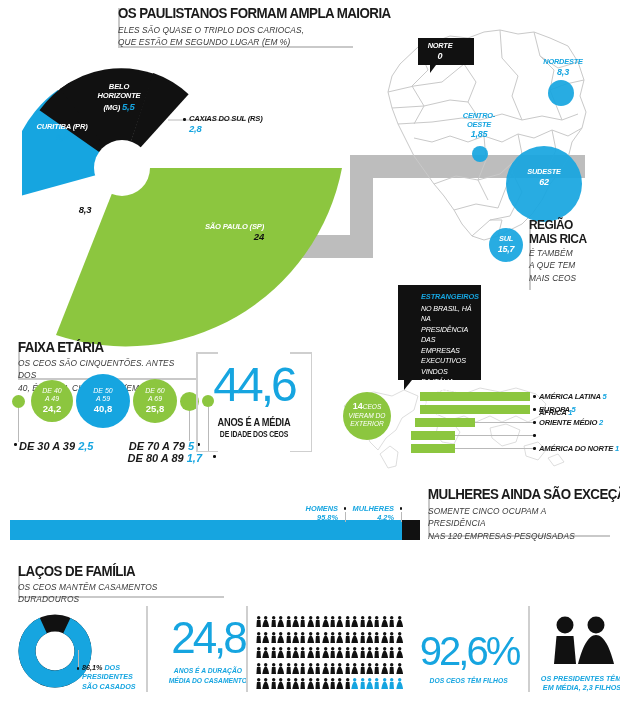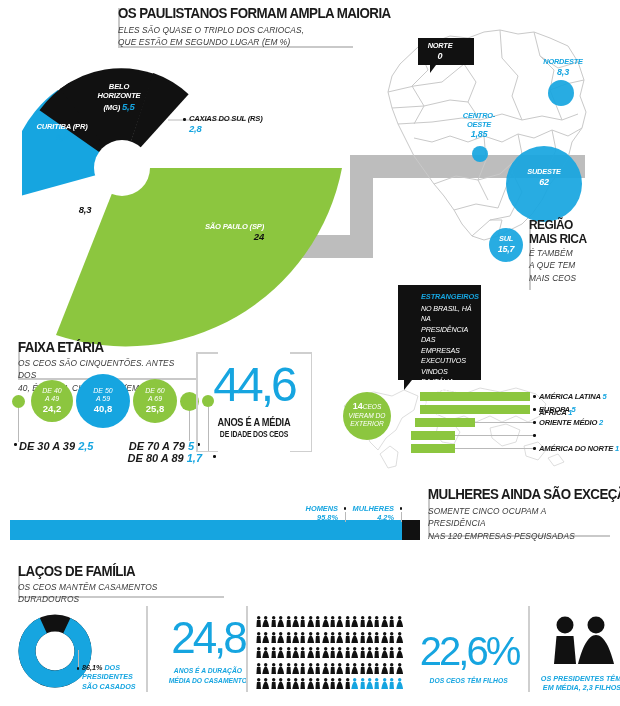--- a/index.html
+++ b/index.html
@@ -802,21 +802,21 @@
       <circle cx="5" cy="2.6" r="2.3" fill="#16a5e0"></circle>
       <path d="M2.6,5.4 L7.4,5.4 L8.1,15 L1.9,15 Z" fill="#16a5e0"></path>
     </svg>
     <svg width="7.40" height="15.60" viewBox="0 0 10 16" class="grid-person" style="left: 140.6px; top: 62.4px;">
       <circle cx="5" cy="2.6" r="2.3" fill="#16a5e0"></circle>
       <path d="M5,5 C7.2,5 8.6,9.5 9.6,15 L0.4,15 C1.4,9.5 2.8,5 5,5 Z" fill="#16a5e0"></path>
     </svg>
   </div>
 
 <div class="abs" style="left:414px;top:628px;width:110px;">
-  <span class="bignum" style="font-size:40px;line-height:46px;display:block;text-align:center;">22,6%</span>
+  <span class="bignum" style="font-size:40px;line-height:46px;display:block;text-align:center;">92,6%</span>
 </div>
 <div class="abs cond" style="left:414px;top:676px;width:130px;text-align:center;font-size:8px;font-weight:bold;color:#16a5e0;text-transform:uppercase;font-style:italic;">DOS CEOS TÊM FILHOS</div>
 
 <div class="vdiv" style="left:528px;top:606px;height:86px;"></div>
 
 <svg class="abs" width="72" height="52" style="left:546px;top:616px;">
   <circle cx="19" cy="9" r="8.5" fill="#111"></circle>
   <path d="M10.5,20 L27.5,20 L30,48 L8,48 Z" fill="#111"></path>
   <circle cx="50" cy="9" r="8.5" fill="#111"></circle>
   <path d="M50,19 C58,19 64,32 68,48 L32,48 C36,32 42,19 50,19 Z" fill="#111"></path>

